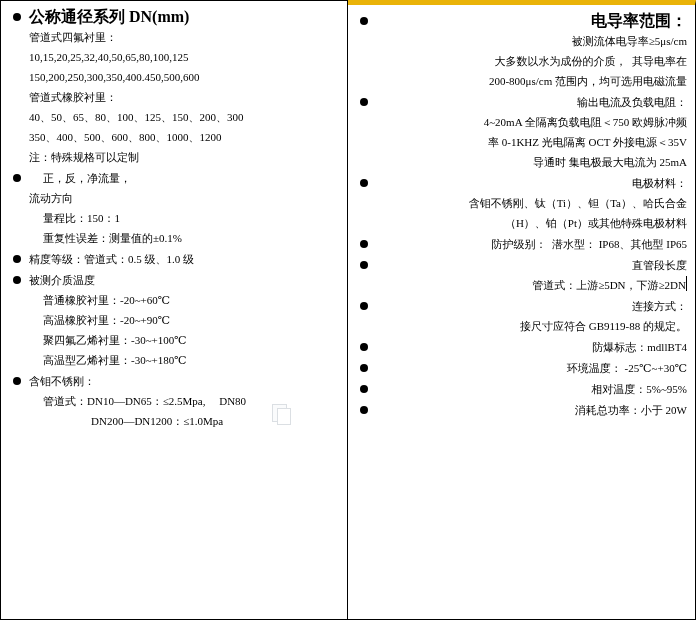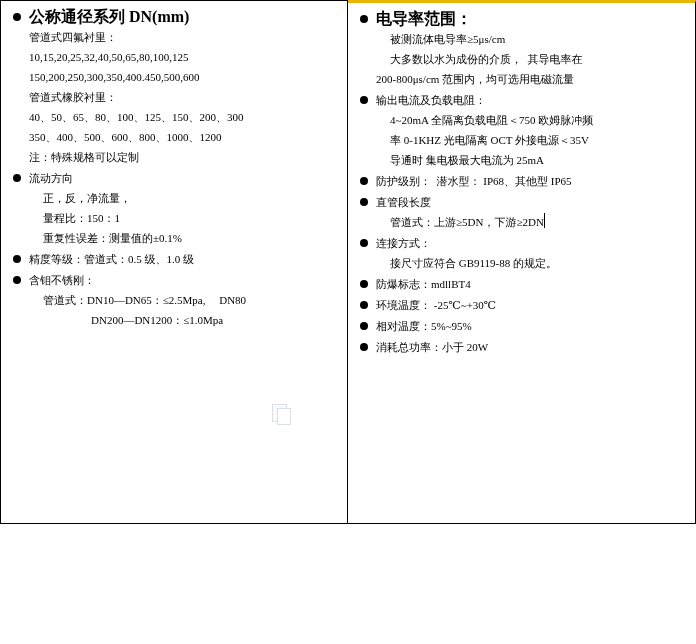--- a/index.html
+++ b/index.html
@@ -10,41 +10,42 @@
   body {
     width: 696px;
     height: 644px;
     font-family: "Liberation Serif", "DejaVu Serif", serif;
     color: #000000;
     overflow: hidden;
   }
   .page {
     position: relative;
     width: 696px;
-    height: 524px;
+    height: 620px;
     box-sizing: border-box;
     display: flex;
     flex-direction: row;
   }
   .col {
     box-sizing: border-box;
     padding: 6px 8px 4px 8px;
   }
   .col-left {
     width: 348px;
     border-top: 1px solid #000;
     border-left: 1px solid #000;
     border-bottom: 1px solid #000;
     border-right: 1px solid #000;
   }
   .col-right {
     width: 348px;
-    border-top: 3px solid #eab308;
+    border-top: 5px solid #eab308;
     border-bottom: 1px solid #000;
     border-right: 1px solid #000;
+    text-align: right;
   }
   .item {
     position: relative;
     margin: 0 0 1px 0;
   }
   .bullet-item {
     padding-left: 20px;
   }
   .bullet-item > .bullet {
     position: absolute;
@@ -115,28 +116,36 @@
         <div class="line">管道式四氟衬里：</div>
         <div class="line">10,15,20,25,32,40,50,65,80,100,125</div>
         <div class="line">150,200,250,300,350,400.450,500,600</div>
         <div class="line">管道式橡胶衬里：</div>
         <div class="line">40、50、65、80、100、125、150、200、300</div>
         <div class="line">350、400、500、600、800、1000、1200</div>
         <div class="line">注：特殊规格可以定制</div>
       </div>
       <div class="item bullet-item">
         <span class="bullet"></span>
+        <div class="line sub">正，反，净流量，</div>
         <div class="line">流动方向</div>
-        <div class="line sub">正，反，净流量，</div>
         <div class="line sub">量程比：150：1</div>
         <div class="line sub">重复性误差：测量值的±0.1%</div>
       </div>
       <div class="item bullet-item">
         <span class="bullet"></span>
         <div class="line">精度等级：管道式：0.5 级、1.0 级</div>
+      </div>
+      <div class="item bullet-item">
+        <span class="bullet"></span>
+        <div class="line">被测介质温度</div>
+        <div class="line sub">普通橡胶衬里：-20~+60℃</div>
+        <div class="line sub">高温橡胶衬里：-20~+90℃</div>
+        <div class="line sub">聚四氟乙烯衬里：-30~+100℃</div>
+        <div class="line sub">高温型乙烯衬里：-30~+180℃</div>
       </div>
       <div class="item bullet-item">
         <span class="bullet"></span>
         <div class="line">含钼不锈刚：</div>
         <div class="line sub">管道式：DN10—DN65：≤2.5Mpa,     DN80</div>
         <div class="line sub3">DN200—DN1200：≤1.0Mpa</div>
       </div>
     </div>
   <div class="col col-right" id="right-col">
       <div class="item bullet-item">
@@ -145,20 +154,26 @@
         <div class="line sub">被测流体电导率≥5μs/cm</div>
         <div class="line sub">大多数以水为成份的介质，  其导电率在</div>
         <div class="line">200-800μs/cm 范围内，均可选用电磁流量</div>
       </div>
       <div class="item bullet-item">
         <span class="bullet"></span>
         <div class="line">输出电流及负载电阻：</div>
         <div class="line sub">4~20mA 全隔离负载电阻＜750 欧姆脉冲频</div>
         <div class="line sub">率 0-1KHZ 光电隔离 OCT 外接电源＜35V</div>
         <div class="line sub">导通时 集电极最大电流为 25mA</div>
+      </div>
+      <div class="item bullet-item">
+        <span class="bullet"></span>
+        <div class="line">电极材料：</div>
+        <div class="line sub">含钼不锈刚、钛（Ti）、钽（Ta）、哈氏合金</div>
+        <div class="line sub">（H）、铂（Pt）或其他特殊电极材料</div>
       </div>
       <div class="item bullet-item">
         <span class="bullet"></span>
         <div class="line">防护级别：  潜水型： IP68、其他型 IP65</div>
       </div>
       <div class="item bullet-item">
         <span class="bullet"></span>
         <div class="line">直管段长度</div>
         <div class="line sub">管道式：上游≥5DN，下游≥2DN<span class="caret"></span></div>
       </div>

